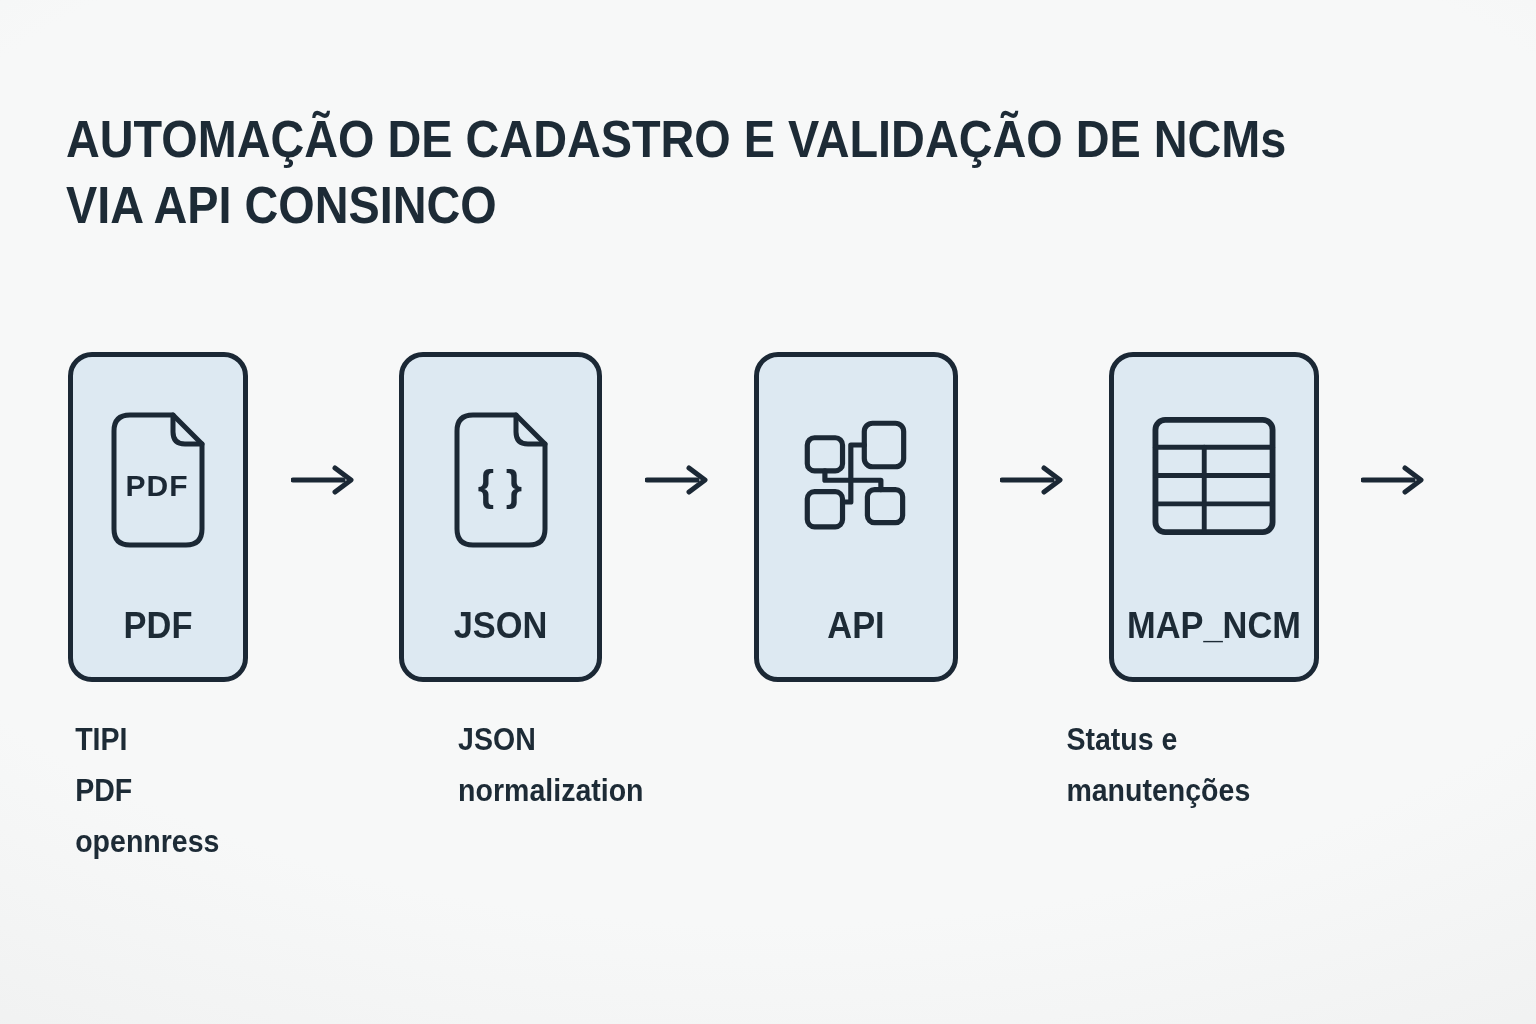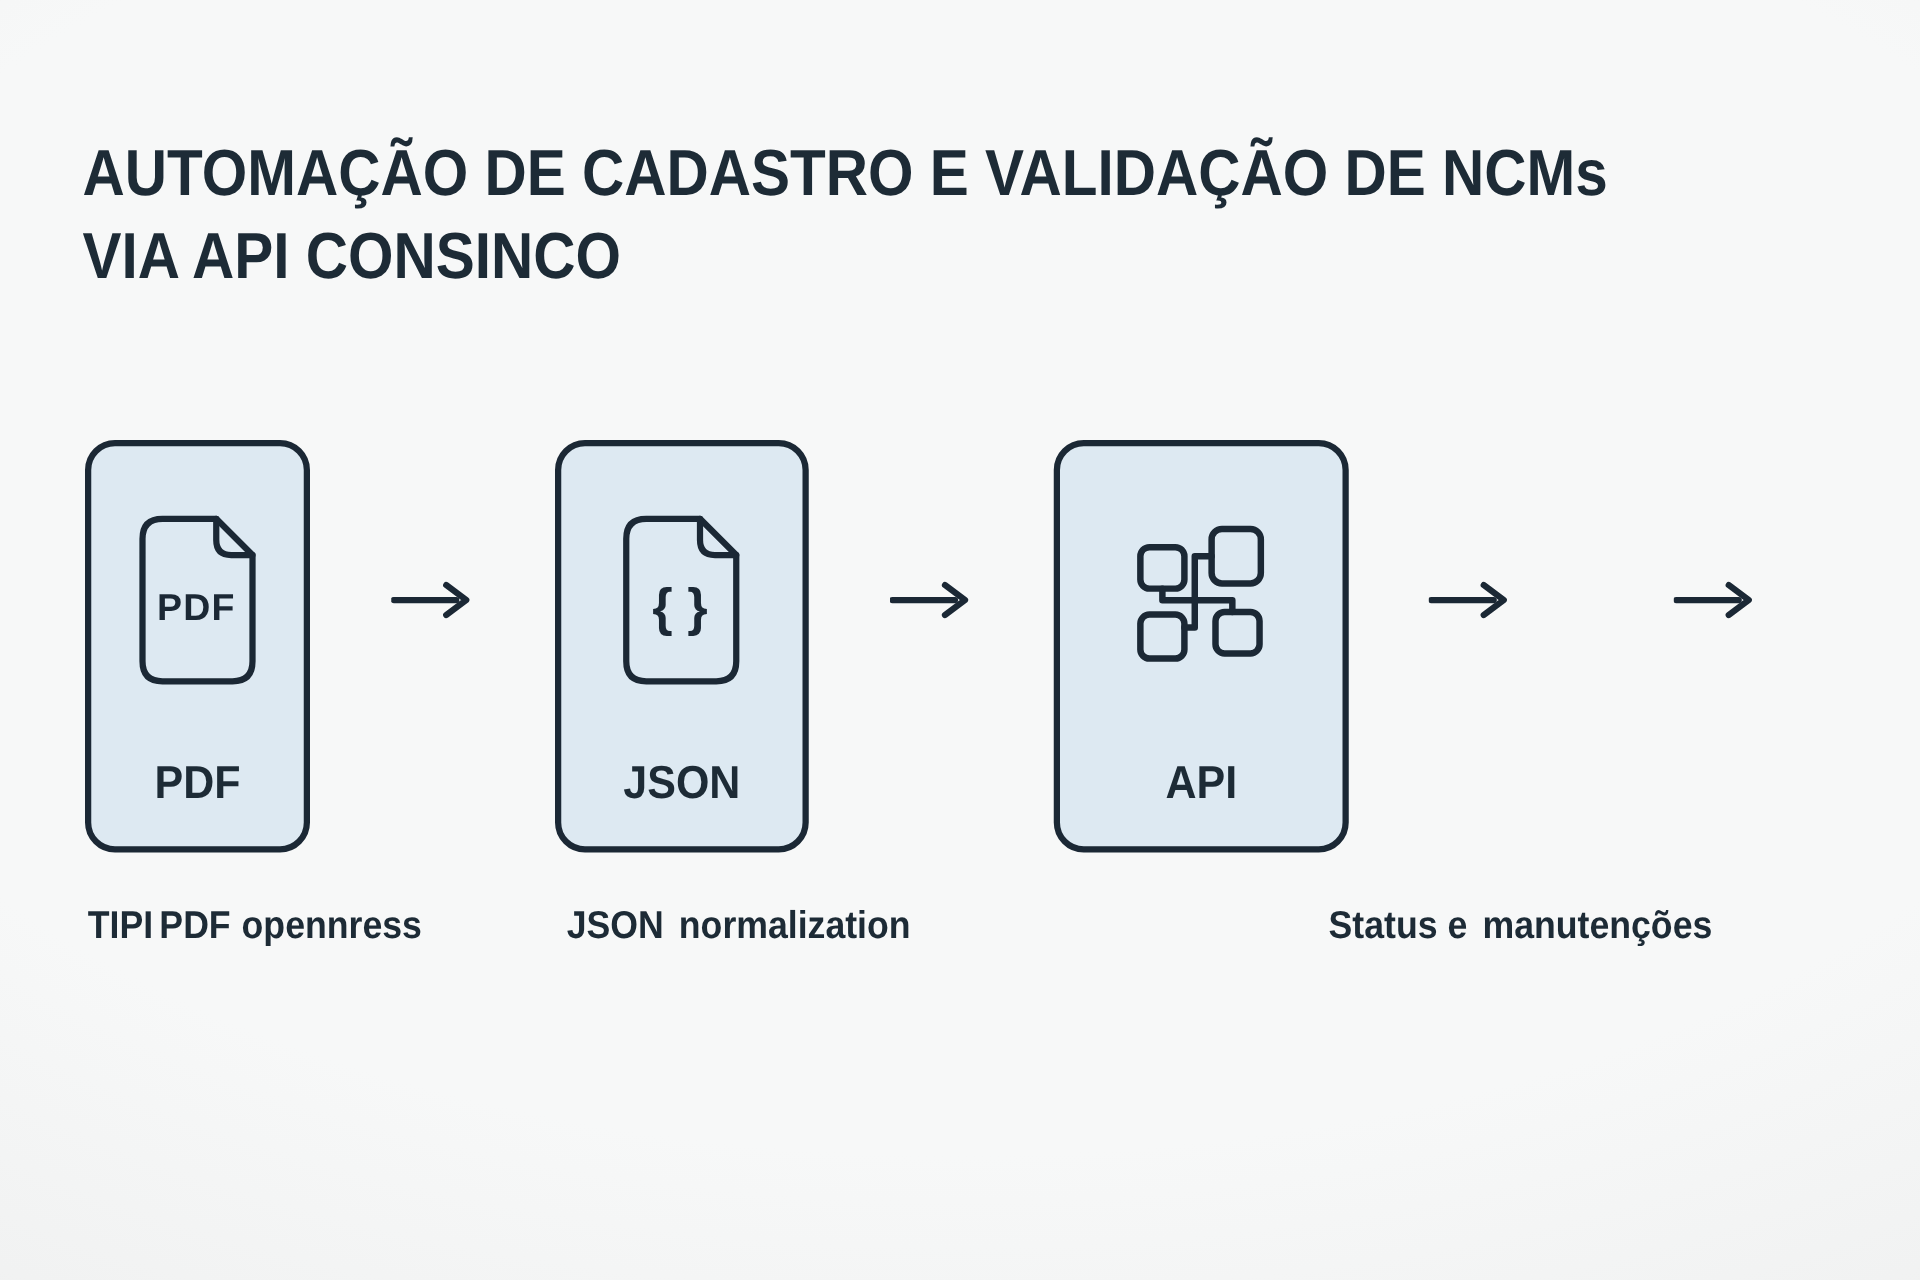--- a/index.html
+++ b/index.html
@@ -30,41 +30,41 @@
     display:flex;align-items:stretch;
   }
   .step-box{
     position:relative;height:330px;
     background:var(--box-fill);
     border:5px solid var(--ink);
     border-radius:24px;
     display:flex;justify-content:center;
     flex-shrink:0;
   }
-  .w1{width:180px;} .w2{width:203px;} .w3{width:236px;} .w4{width:210px;} .w5{width:242px;}
+  .w1{width:180px;} .w2{width:203px;} .w3{width:204px;} .w4{width:210px;} .w5{width:242px;}
   .icon-wrap{position:absolute;top:52px;left:0;right:0;display:flex;justify-content:center;}
   .icon{display:block;}
   .icon .st{stroke:var(--ink);fill:none;stroke-width:5;stroke-linecap:round;stroke-linejoin:round;}
   .icon .st6{stroke:var(--ink);fill:none;stroke-width:6;stroke-linecap:round;stroke-linejoin:round;}
   .icon text{fill:var(--ink);stroke:none;font-family:"Liberation Sans","DejaVu Sans",sans-serif;}
   .box-label{
     position:absolute;bottom:30px;left:-30px;right:-30px;
     text-align:center;font-size:37px;font-weight:700;color:var(--text);
     transform:scaleX(0.93);transform-origin:center;
     white-space:nowrap;
   }
   .connector{flex:1 1 auto;position:relative;}
   .connector svg{position:absolute;top:111px;left:50%;transform:translateX(-50%);}
   .connector .st{stroke:var(--ink);fill:none;stroke-width:5;stroke-linecap:round;stroke-linejoin:round;}
   .captions{
     position:absolute;left:68px;top:714px;width:1402px;
     display:flex;align-items:flex-start;
   }
   .caption{
-    display:flex;flex-direction:row;
+    display:flex;flex-direction:column;
     flex-shrink:0;
   }
   .caption span{
     font-size:31px;font-weight:700;line-height:51px;color:var(--text);
     white-space:nowrap;transform:scaleX(0.92);transform-origin:center;
   }
   .caption-spacer{flex:1 1 auto;}
 </style>
 </head>
 <body>
@@ -128,20 +128,32 @@
       <div class="box-label">API</div>
     </div>
 
     <div class="connector">
       <svg width="66" height="34" viewBox="0 0 66 34">
         <path class="st" d="M2 17 H52"></path>
         <path class="st" d="M44 5 L60 17 L44 29"></path>
       </svg>
     </div>
 
+    <div class="step-box w4">
+      <div class="icon-wrap" style="top:58px;">
+        <svg class="icon" width="128" height="122" viewBox="0 0 130 125">
+          <rect class="st6" x="5" y="5" width="120" height="115" rx="10"></rect>
+          <path class="st" d="M5 33 H125"></path>
+          <path class="st" d="M5 62 H125"></path>
+          <path class="st" d="M5 91 H125"></path>
+          <path class="st" d="M55 33 V120"></path>
+        </svg>
+      </div>
+      <div class="box-label">MAP_NCM</div>
+    </div>
 
     <div class="connector">
       <svg width="66" height="34" viewBox="0 0 66 34">
         <path class="st" d="M2 17 H52"></path>
         <path class="st" d="M44 5 L60 17 L44 29"></path>
       </svg>
     </div>
 
 
   </div>

